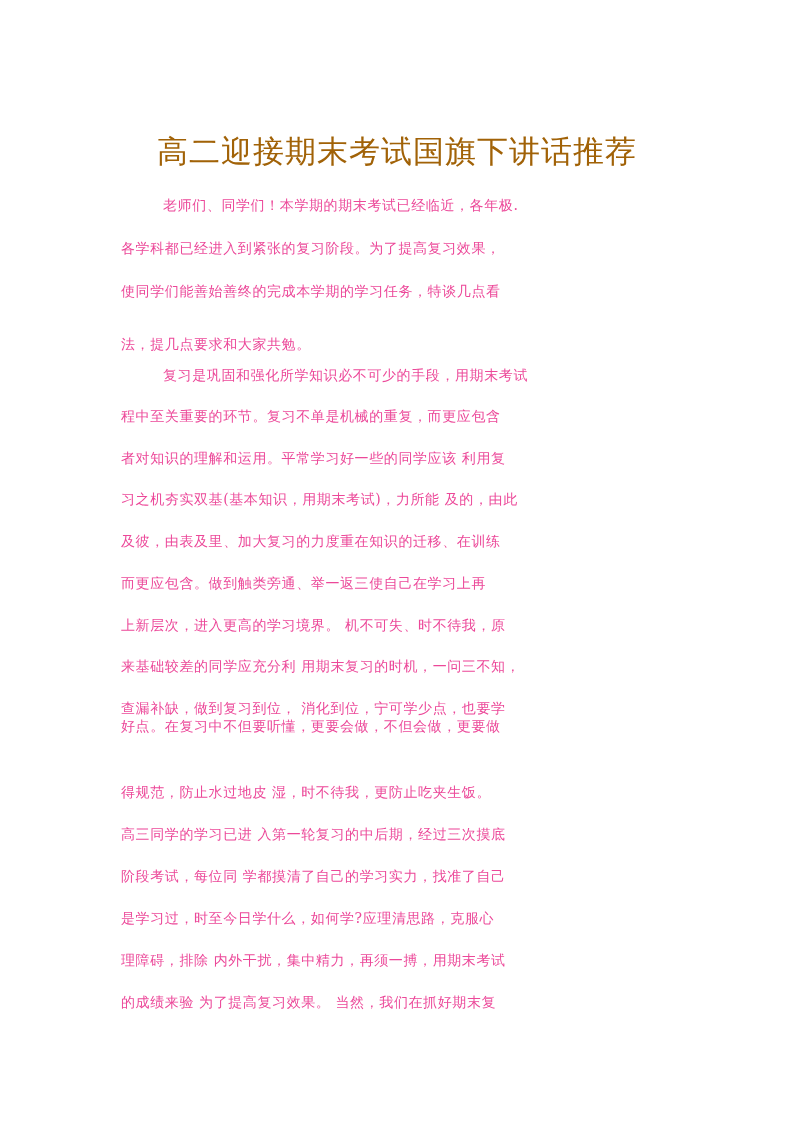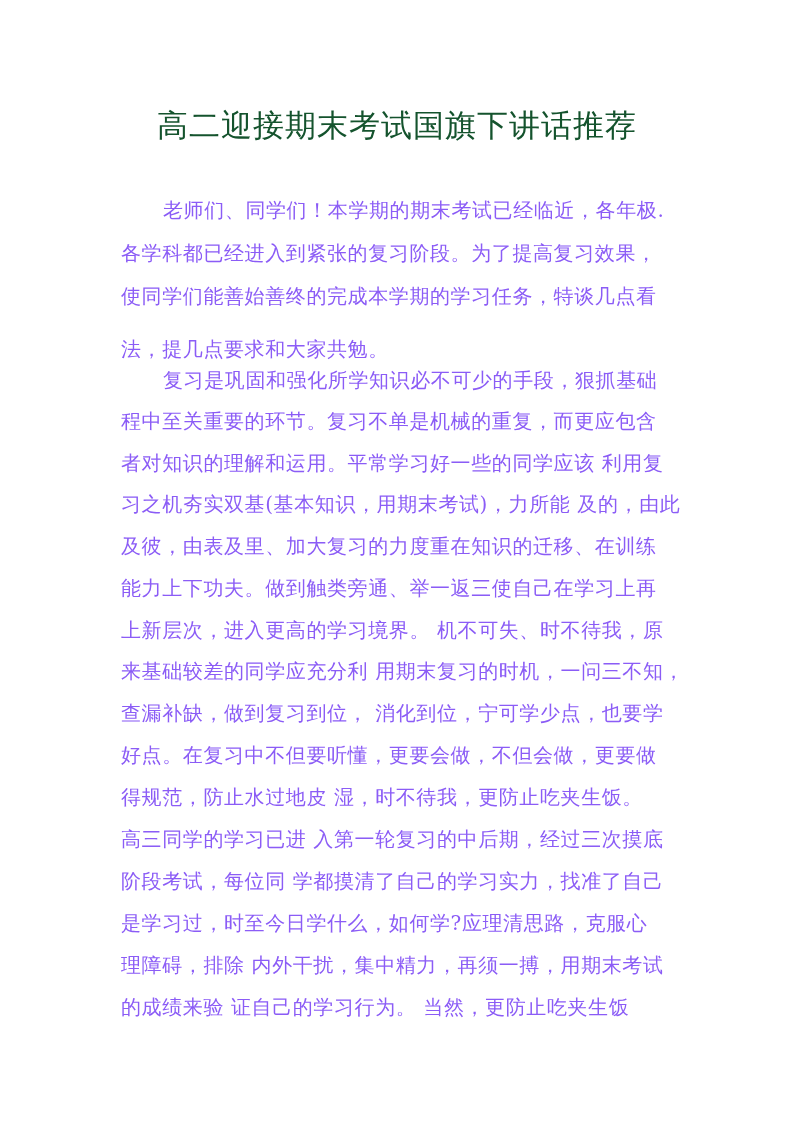--- a/index.html
+++ b/index.html
@@ -1,44 +1,44 @@
 <!DOCTYPE html>
 <html><head>
 <meta charset="utf-8">
 <style>
   html, body { margin: 0; padding: 0; background: #ffffff; }
   body { width: 794px; height: 1123px; position: relative; overflow: hidden;
          font-family: "DejaVu Serif", "Liberation Serif", serif; color: #1a1a1a; }
   .page { position: absolute; left: 0; top: 0; width: 794px; height: 1123px; background: #fff; }
-  .title { position: absolute; left: 0; width: 794px; top: 84px; text-align: center;
-           font-size: 31px; letter-spacing: 1px; color: #14532d; font-weight: normal; }
-  .line { position: absolute; left: 121px; width: 560px; font-size: 20px; white-space: nowrap;
-          letter-spacing: 0.6px; color: #8b5cf6; }
+  .title { position: absolute; left: 0; width: 794px; top: 110px; text-align: center;
+           font-size: 31px; letter-spacing: 1px; color: #a16207; font-weight: normal; }
+  .line { position: absolute; left: 121px; width: 560px; font-size: 14px; white-space: nowrap;
+          letter-spacing: 0.6px; color: #ec4899; }
   .line.indent { left: 163px; }
 </style>
 </head>
 <body>
 
 <div class="page">
   <h1 class="title">高二迎接期末考试国旗下讲话推荐</h1>
   <div id="body-lines">
     <div class="line indent" style="top:197px">老师们、同学们！本学期的期末考试已经临近，各年极.</div>
     <div class="line" style="top:240px">各学科都已经进入到紧张的复习阶段。为了提高复习效果，</div>
     <div class="line" style="top:283px">使同学们能善始善终的完成本学期的学习任务，特谈几点看</div>
     <div class="line" style="top:336px">法，提几点要求和大家共勉。</div>
-    <div class="line indent" style="top:367px">复习是巩固和强化所学知识必不可少的手段，狠抓基础</div>
+    <div class="line indent" style="top:367px">复习是巩固和强化所学知识必不可少的手段，用期末考试</div>
     <div class="line" style="top:408px">程中至关重要的环节。复习不单是机械的重复，而更应包含</div>
     <div class="line" style="top:450px">者对知识的理解和运用。平常学习好一些的同学应该 利用复</div>
     <div class="line" style="top:491px">习之机夯实双基(基本知识，用期末考试)，力所能 及的，由此</div>
     <div class="line" style="top:533px">及彼，由表及里、加大复习的力度重在知识的迁移、在训练</div>
-    <div class="line" style="top:575px">能力上下功夫。做到触类旁通、举一返三使自己在学习上再</div>
+    <div class="line" style="top:575px">而更应包含。做到触类旁通、举一返三使自己在学习上再</div>
     <div class="line" style="top:617px">上新层次，进入更高的学习境界。 机不可失、时不待我，原</div>
     <div class="line" style="top:658px">来基础较差的同学应充分利 用期末复习的时机，一问三不知，</div>
     <div class="line" style="top:700px">查漏补缺，做到复习到位， 消化到位，宁可学少点，也要学</div>
-    <div class="line" style="top:742px">好点。在复习中不但要听懂，更要会做，不但会做，更要做</div>
+    <div class="line" style="top:718px">好点。在复习中不但要听懂，更要会做，不但会做，更要做</div>
     <div class="line" style="top:784px">得规范，防止水过地皮 湿，时不待我，更防止吃夹生饭。</div>
     <div class="line" style="top:826px">高三同学的学习已进 入第一轮复习的中后期，经过三次摸底</div>
     <div class="line" style="top:868px">阶段考试，每位同 学都摸清了自己的学习实力，找准了自己</div>
     <div class="line" style="top:910px">是学习过，时至今日学什么，如何学?应理清思路，克服心</div>
     <div class="line" style="top:952px">理障碍，排除 内外干扰，集中精力，再须一搏，用期末考试</div>
-    <div class="line" style="top:994px">的成绩来验 证自己的学习行为。 当然，更防止吃夹生饭</div>
+    <div class="line" style="top:994px">的成绩来验 为了提高复习效果。 当然，我们在抓好期末复</div>
   </div>
 </div>
 
 </body></html>

